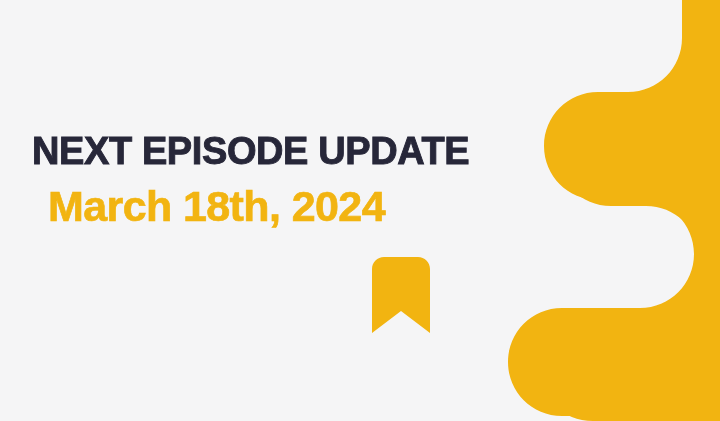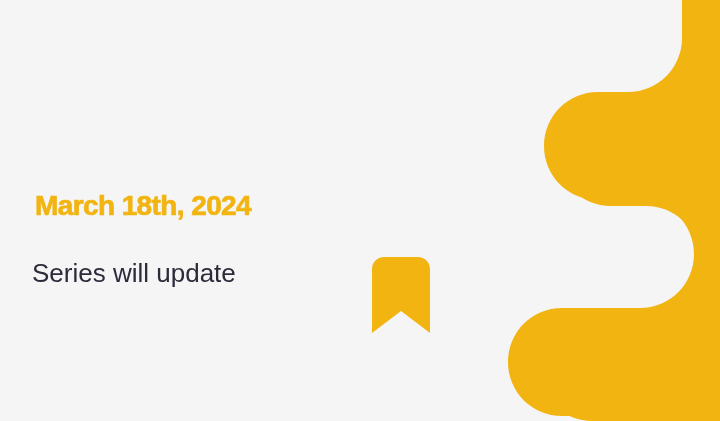--- a/index.html
+++ b/index.html
@@ -54,26 +54,26 @@
     font-size: 38px;
     line-height: 40px;
     letter-spacing: -0.4px;
     white-space: nowrap;
     -webkit-text-stroke: 0.9px #272739;
   }
 
   .date-line {
     position: absolute;
     top: 183px;
-    left: 3px;
+    left: 16px;
     margin: 0;
     color: #F2B411;
     font-family: "Liberation Sans", sans-serif;
     font-weight: bold;
-    font-size: 28px;
+    font-size: 43px;
     line-height: 46px;
     letter-spacing: -0.6px;
     white-space: nowrap;
     -webkit-text-stroke: 0.7px #F2B411;
   }
 
   .body-copy {
     position: absolute;
     top: 255px;
     left: 0;
@@ -151,25 +151,25 @@
                C204,284 180,308 150,308
                L72,308
                C42,308 18,332 18,362
                C18,392 42,416 72,416
                L230,416
                Z" fill="#F2B411"></path>
     </svg>
   </div>
 
   <div id="text-block">
+    <h1 class="headline">NEXT EPISODE UPDATE</h1>
 
     <div class="date-line">March 18th, 2024</div>
 
     <div class="body-copy">
-      <span class="line">Series will update</span>
     </div>
   </div>
 
   <div id="bookmark-icon">
     <svg viewBox="0 0 58 76" xmlns="http://www.w3.org/2000/svg" aria-hidden="true">
       <path d="M0,12
                C0,5.4 5.4,0 12,0
                L46,0
                C52.6,0 58,5.4 58,12
                L58,76

